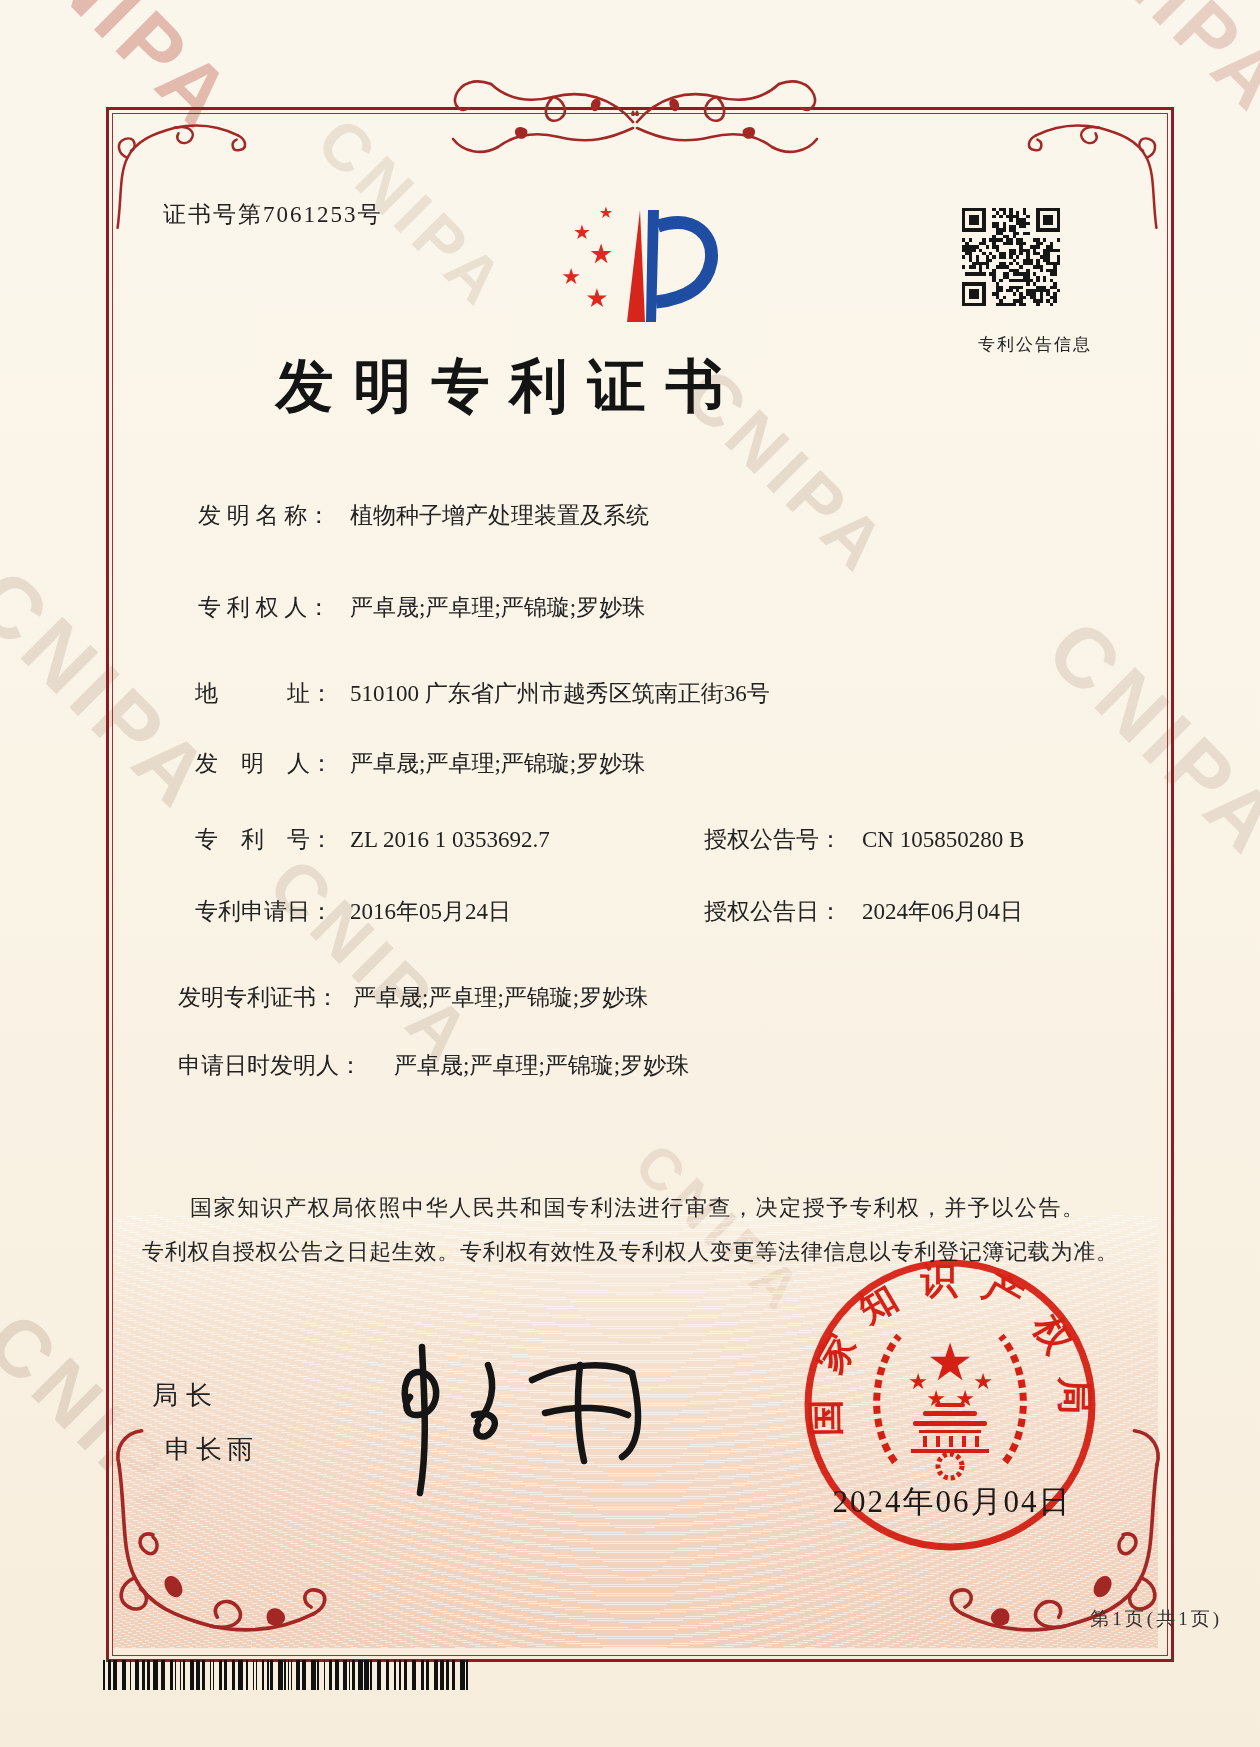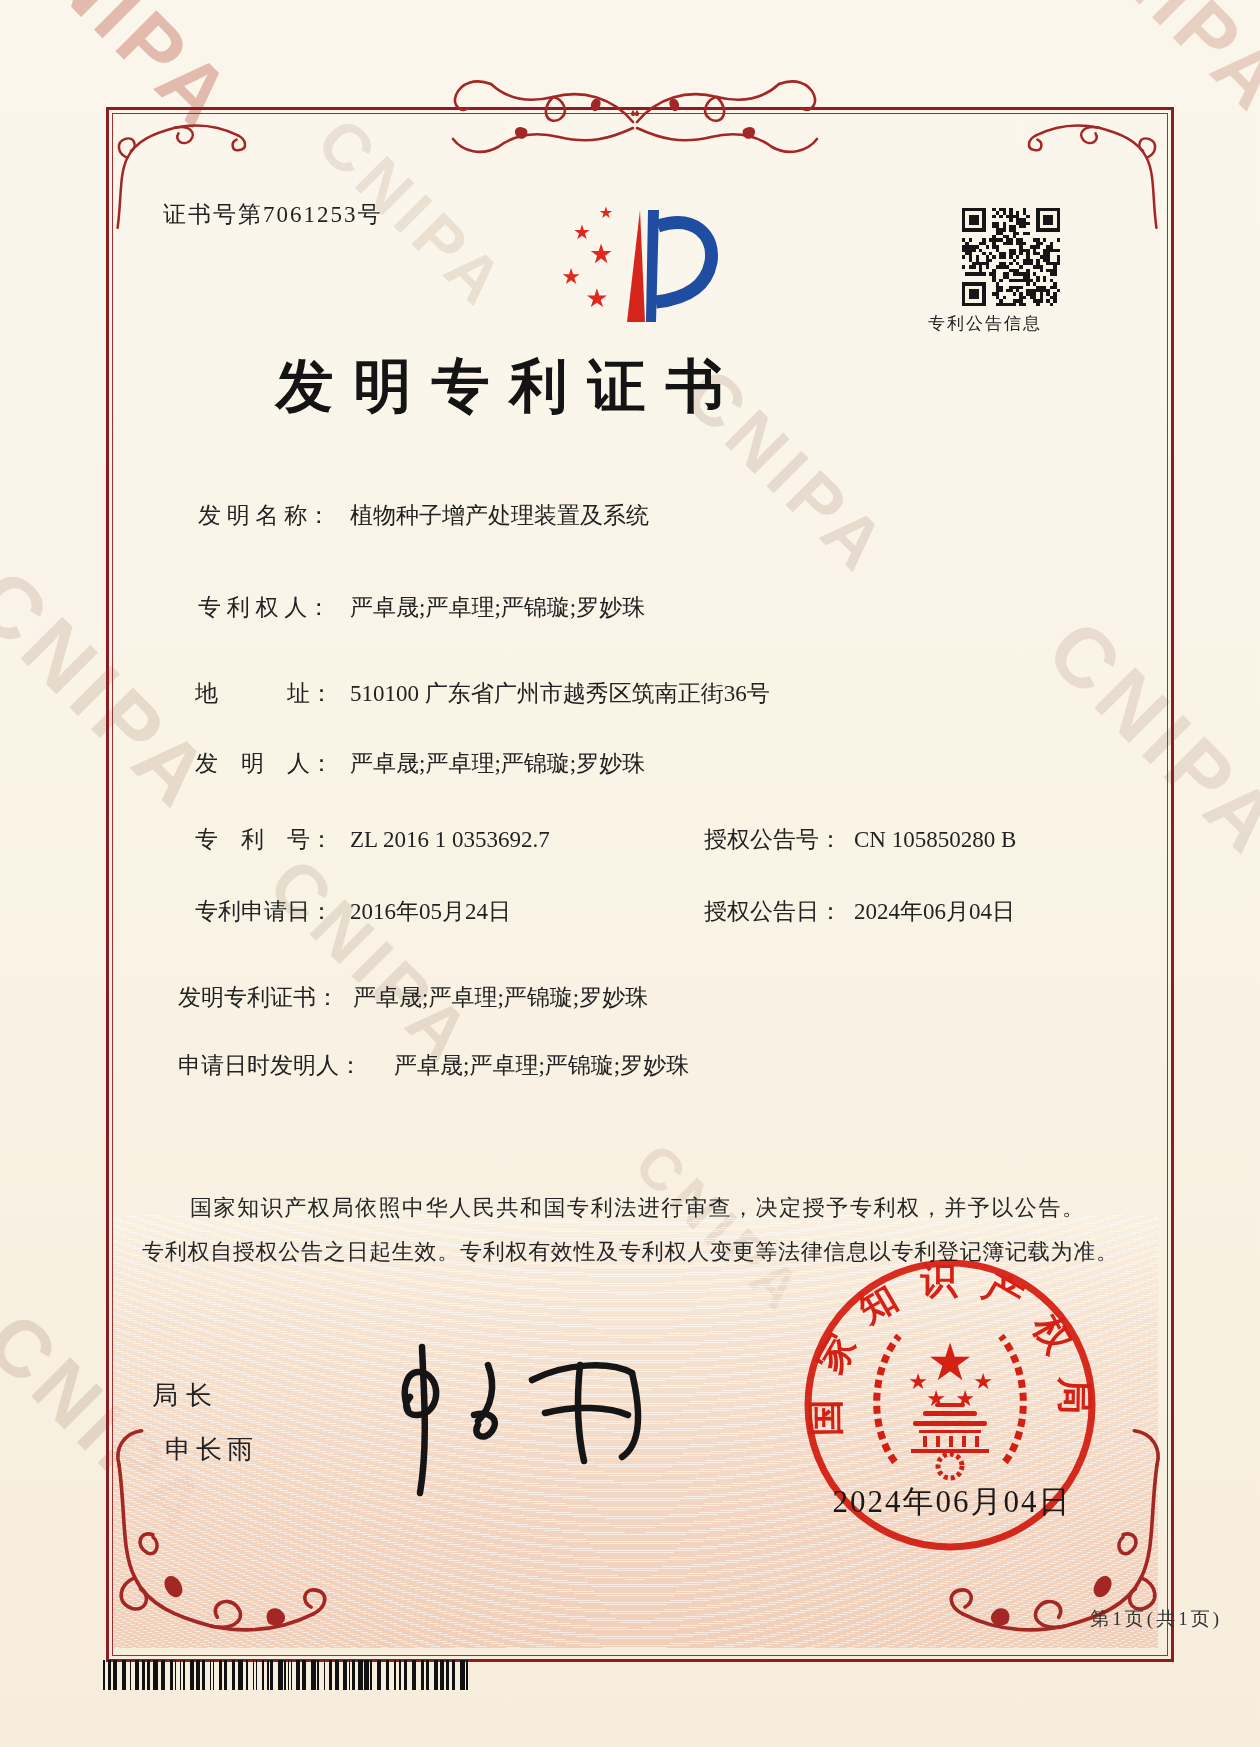--- a/index.html
+++ b/index.html
@@ -11,26 +11,26 @@
       letter-spacing:7px;transform:rotate(45deg);pointer-events:none;white-space:nowrap;}
   .waves{position:absolute;left:112px;top:1215px;width:1046px;height:433px;pointer-events:none;
       background:
         repeating-radial-gradient(140% 85% at 50% 150%, rgba(255,255,255,0) 0 7px, rgba(255,255,255,0.55) 7px 9px),
         linear-gradient(180deg, rgba(244,219,203,0) 0%, rgba(243,215,196,0.55) 28%, rgba(241,209,189,0.88) 72%, rgba(240,206,184,0.95) 100%);}
   .frame{position:absolute;left:106px;top:107px;width:1062px;height:1549px;border:3px solid #8e1c20;}
   .frame::before{content:"";position:absolute;inset:3px;border:1.5px solid #a03030;}
   .certno{left:163px;top:199px;font-size:23px;letter-spacing:2px;}
   .title{left:0;top:348px;width:999px;text-align:center;font-size:58px;font-weight:700;
          letter-spacing:20px;padding-left:20px;box-sizing:border-box;color:#141414;}
-  .qrlabel{left:928px;top:312px;width:164px;text-align:left;font-size:17px;letter-spacing:2px;}
+  .qrlabel{left:928px;top:333px;width:164px;text-align:right;font-size:17px;letter-spacing:2px;}
   .fields{position:absolute;left:178px;top:0;width:960px;}
   .row{position:absolute;font-size:23px;white-space:nowrap;line-height:32px;text-align:center;}
   .lbl{display:inline-block;min-width:172px;white-space:pre;}
   .rcol{position:absolute;left:526px;top:0;white-space:nowrap;}
-  .lbl2{margin-right:12px;}
+  .lbl2{margin-right:20px;}
   .legal{left:142px;top:1186px;width:976px;font-size:22px;line-height:44px;color:#262626;}
   .legal .l1{text-align:justify;text-align-last:justify;padding:0 34px 0 48px;}
   .legal .l2{text-align:justify;text-align-last:justify;}
   .signer-title{left:152px;top:1378px;font-size:26px;letter-spacing:8px;}
   .signer-name{left:165px;top:1432px;font-size:26px;letter-spacing:5px;}
   .footer{left:0;top:1606px;width:1222px;text-align:right;font-size:19px;letter-spacing:3px;color:#333;}
   svg{display:block;}
 </style>
 </head>
 <body>

